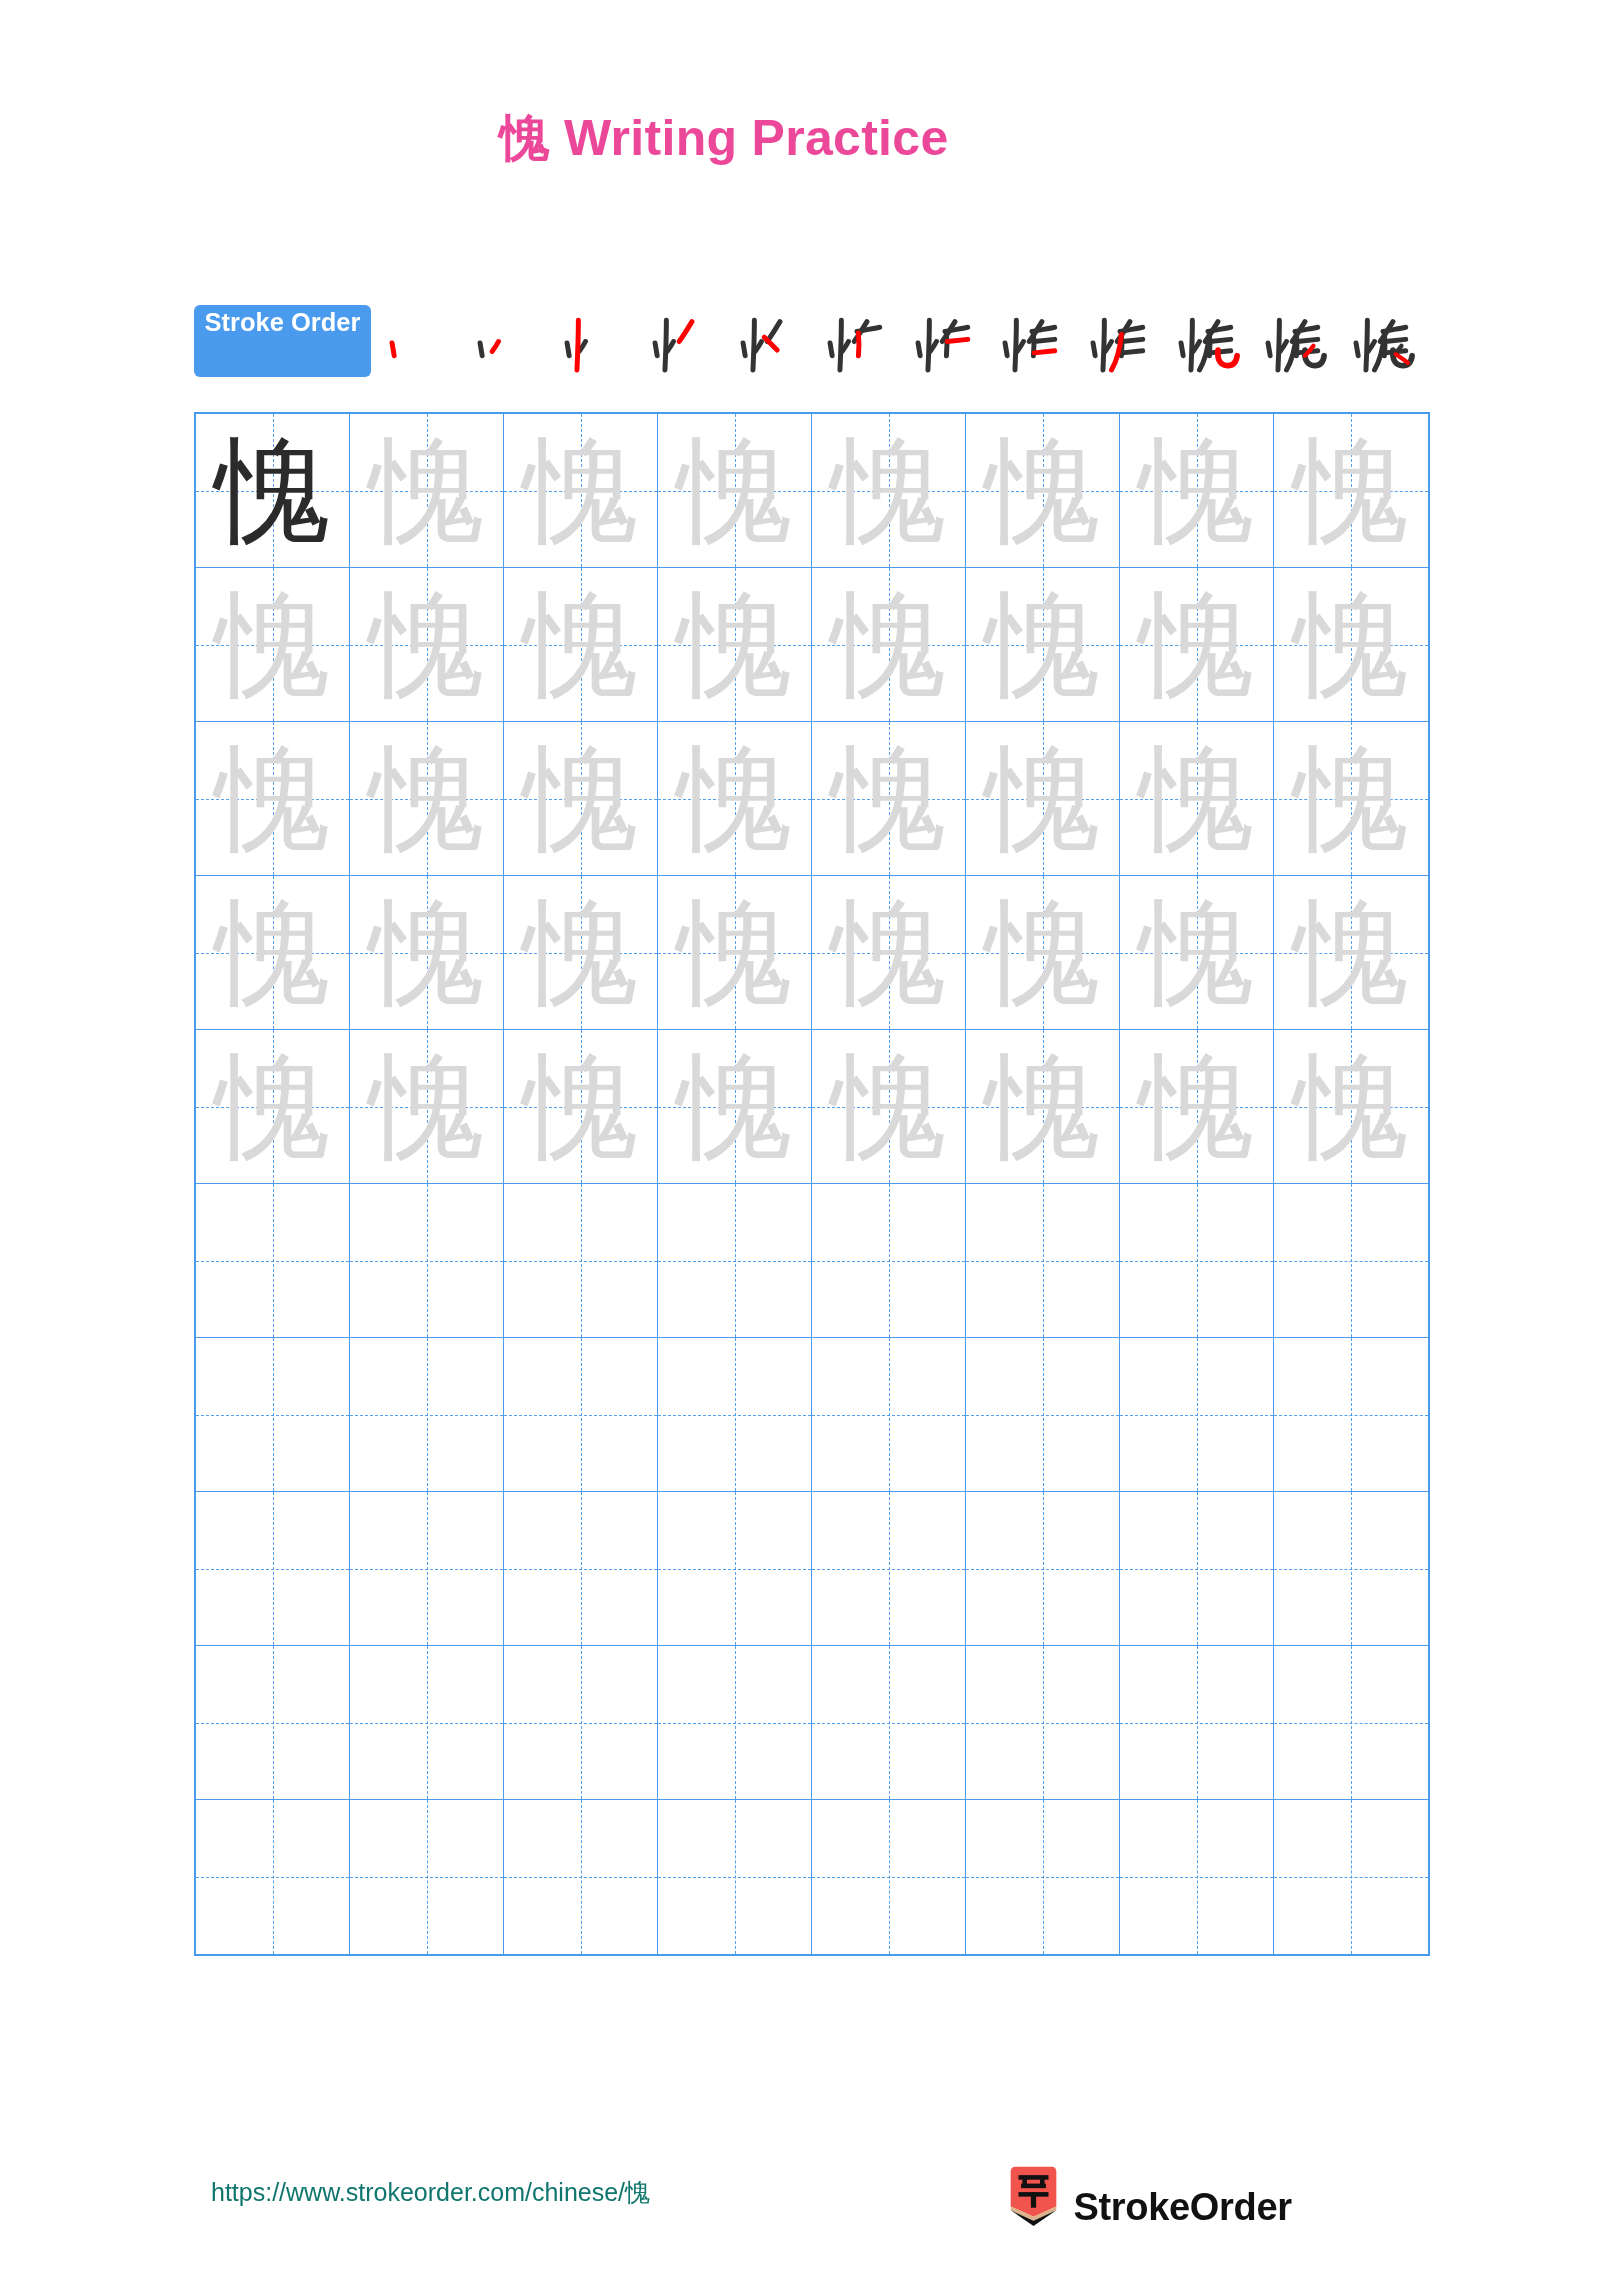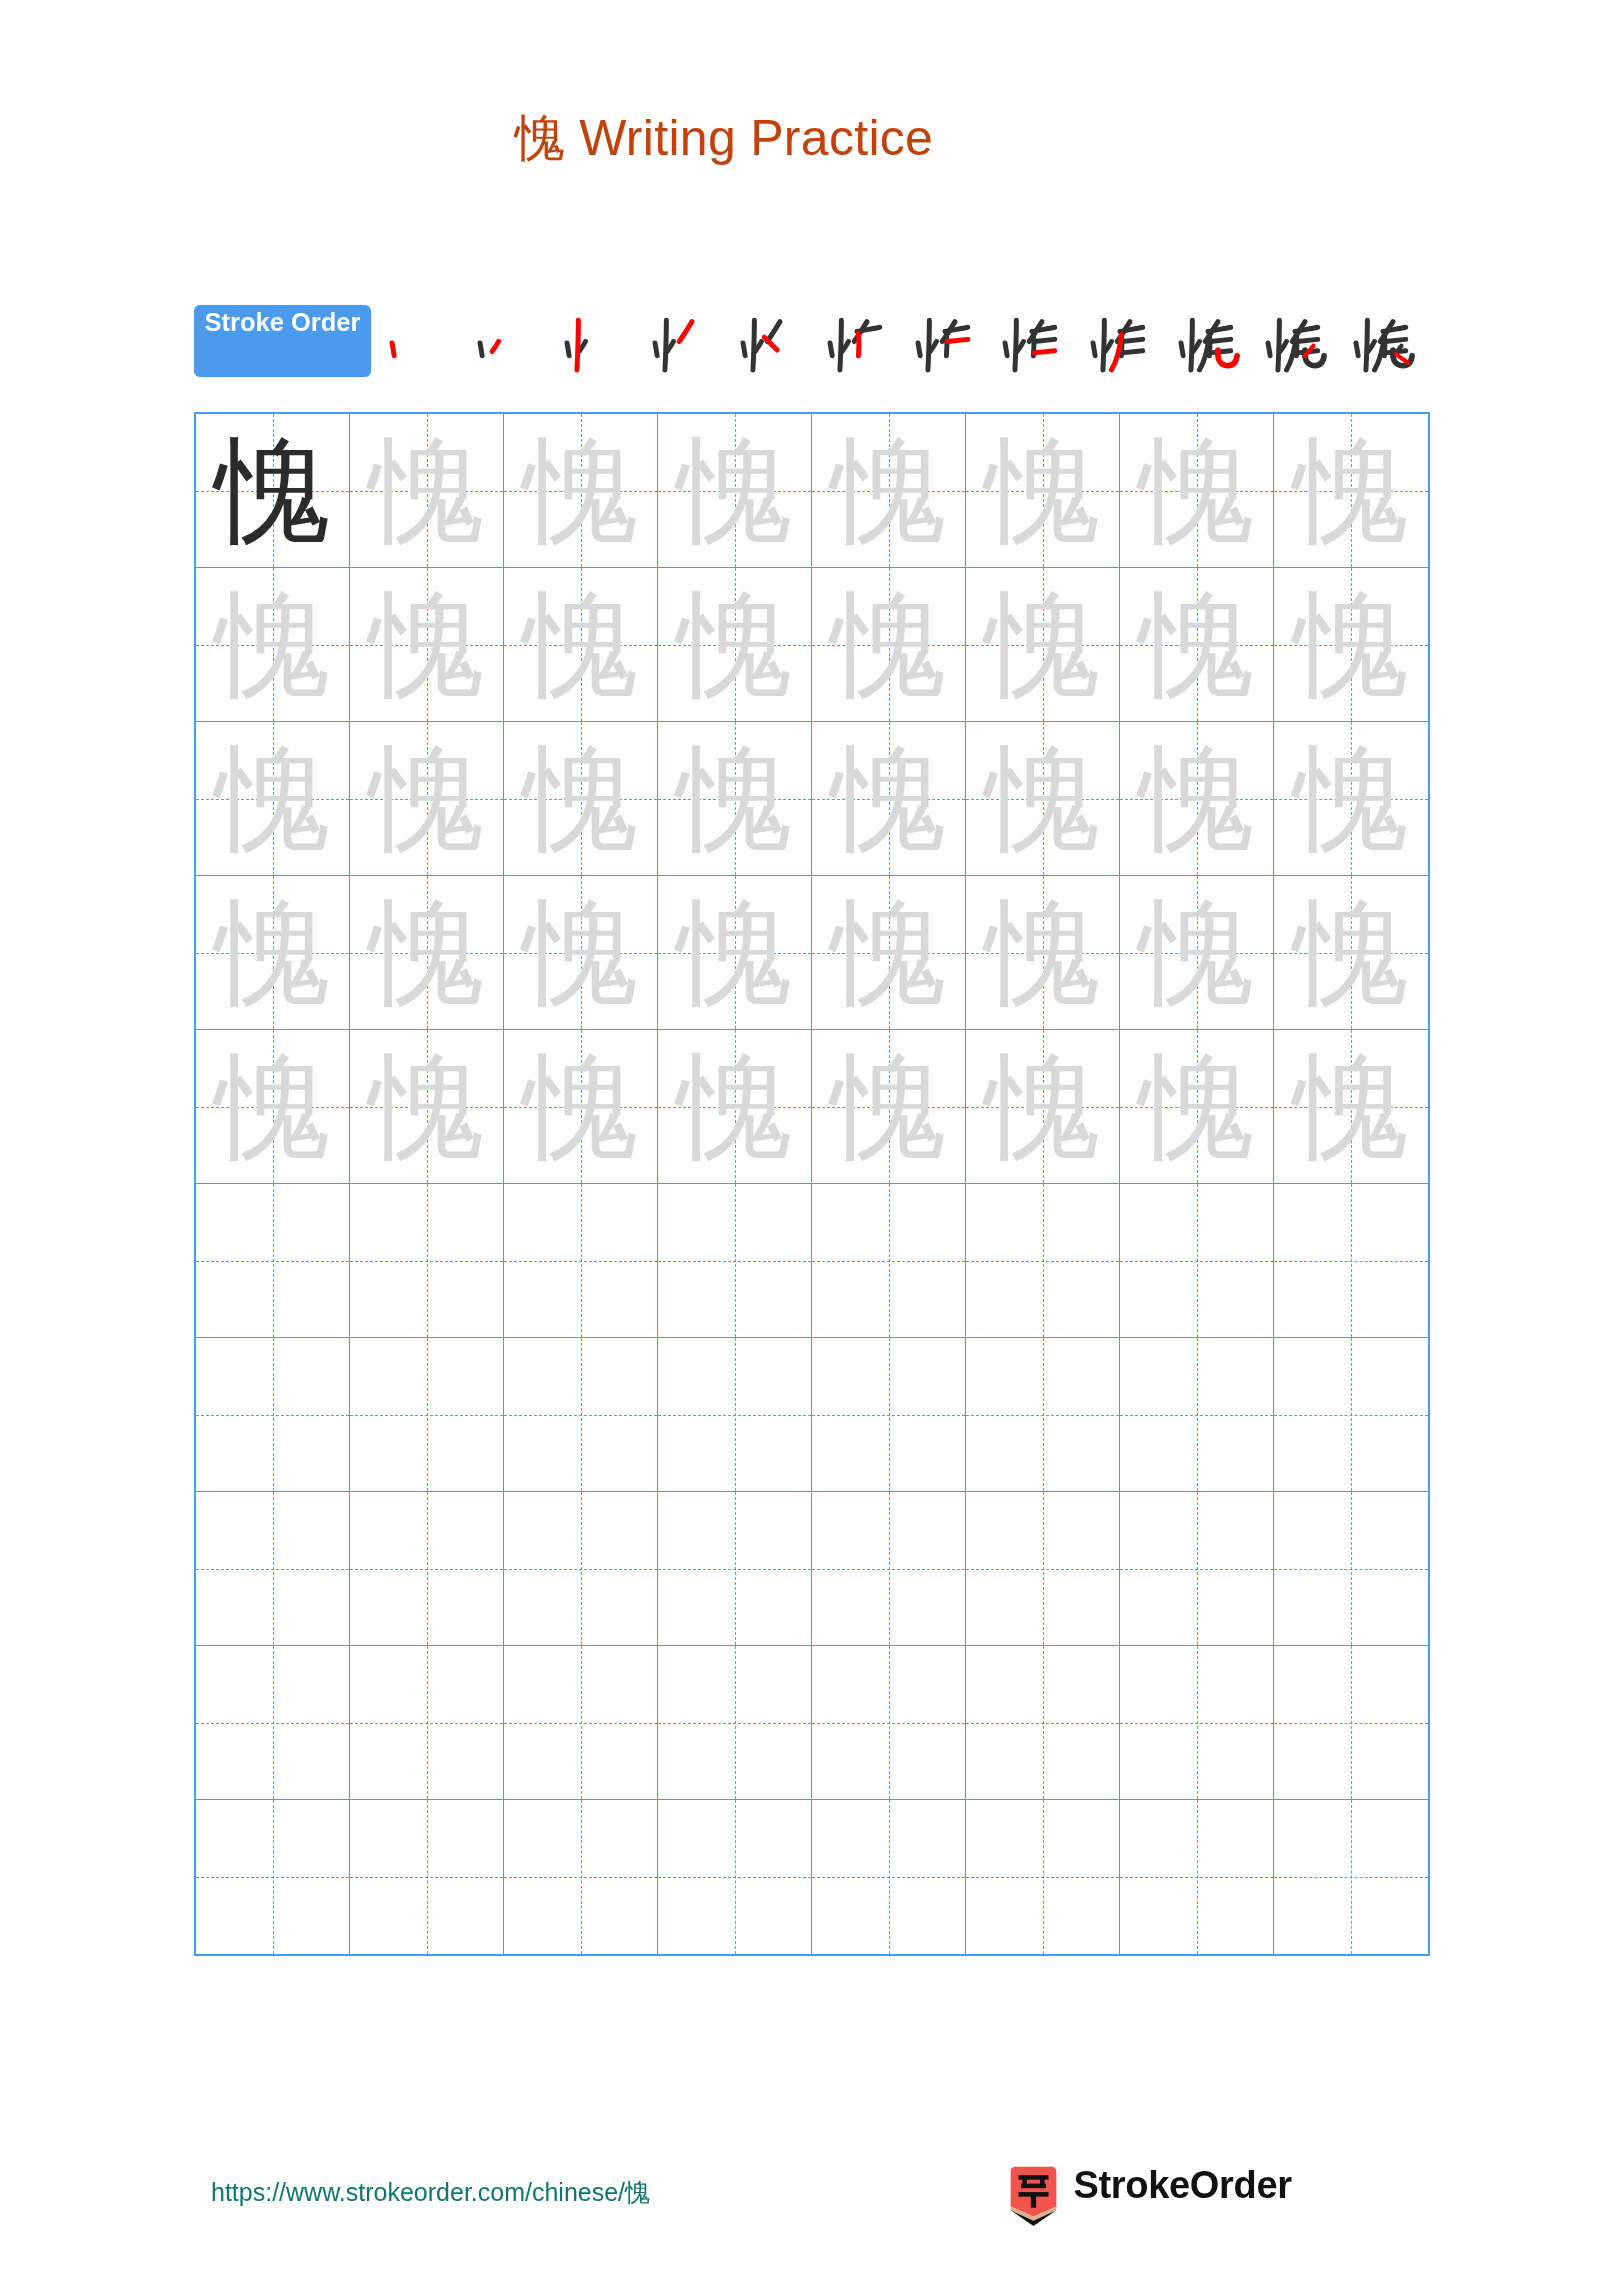--- a/index.html
+++ b/index.html
@@ -16,22 +16,22 @@
   }
 
   
   .page-title {
     position: absolute;
     left: 0;
     top: 105px;
     width: 1448px;
     text-align: center;
     font-size: 50px;
-    font-weight: 400;
-    color: #c2410c;
+    font-weight: 700;
+    color: #ec4899;
     letter-spacing: 0.3px;
     white-space: nowrap;
   }
   .page-title .title-char {
     font-family: "DejaVu Sans", "Liberation Sans", sans-serif;
   }
 
   
   .stroke-order-row {
     position: absolute;
@@ -146,21 +146,21 @@
     text-decoration: none;
   }
   .footer-url .url-char {
     font-family: "DejaVu Sans", "Liberation Sans", sans-serif;
   }
   .footer-brand {
     position: absolute;
     left: 1008px;
     top: 2166px;
     display: flex;
-    align-items: flex-start;
+    align-items: flex-end;
     gap: 14.4px;
   }
   .brand-logo {
     width: 51px;
     height: 60px;
     position: relative;
     flex: 0 0 auto;
   }
   .brand-name {
     font-size: 38px;

